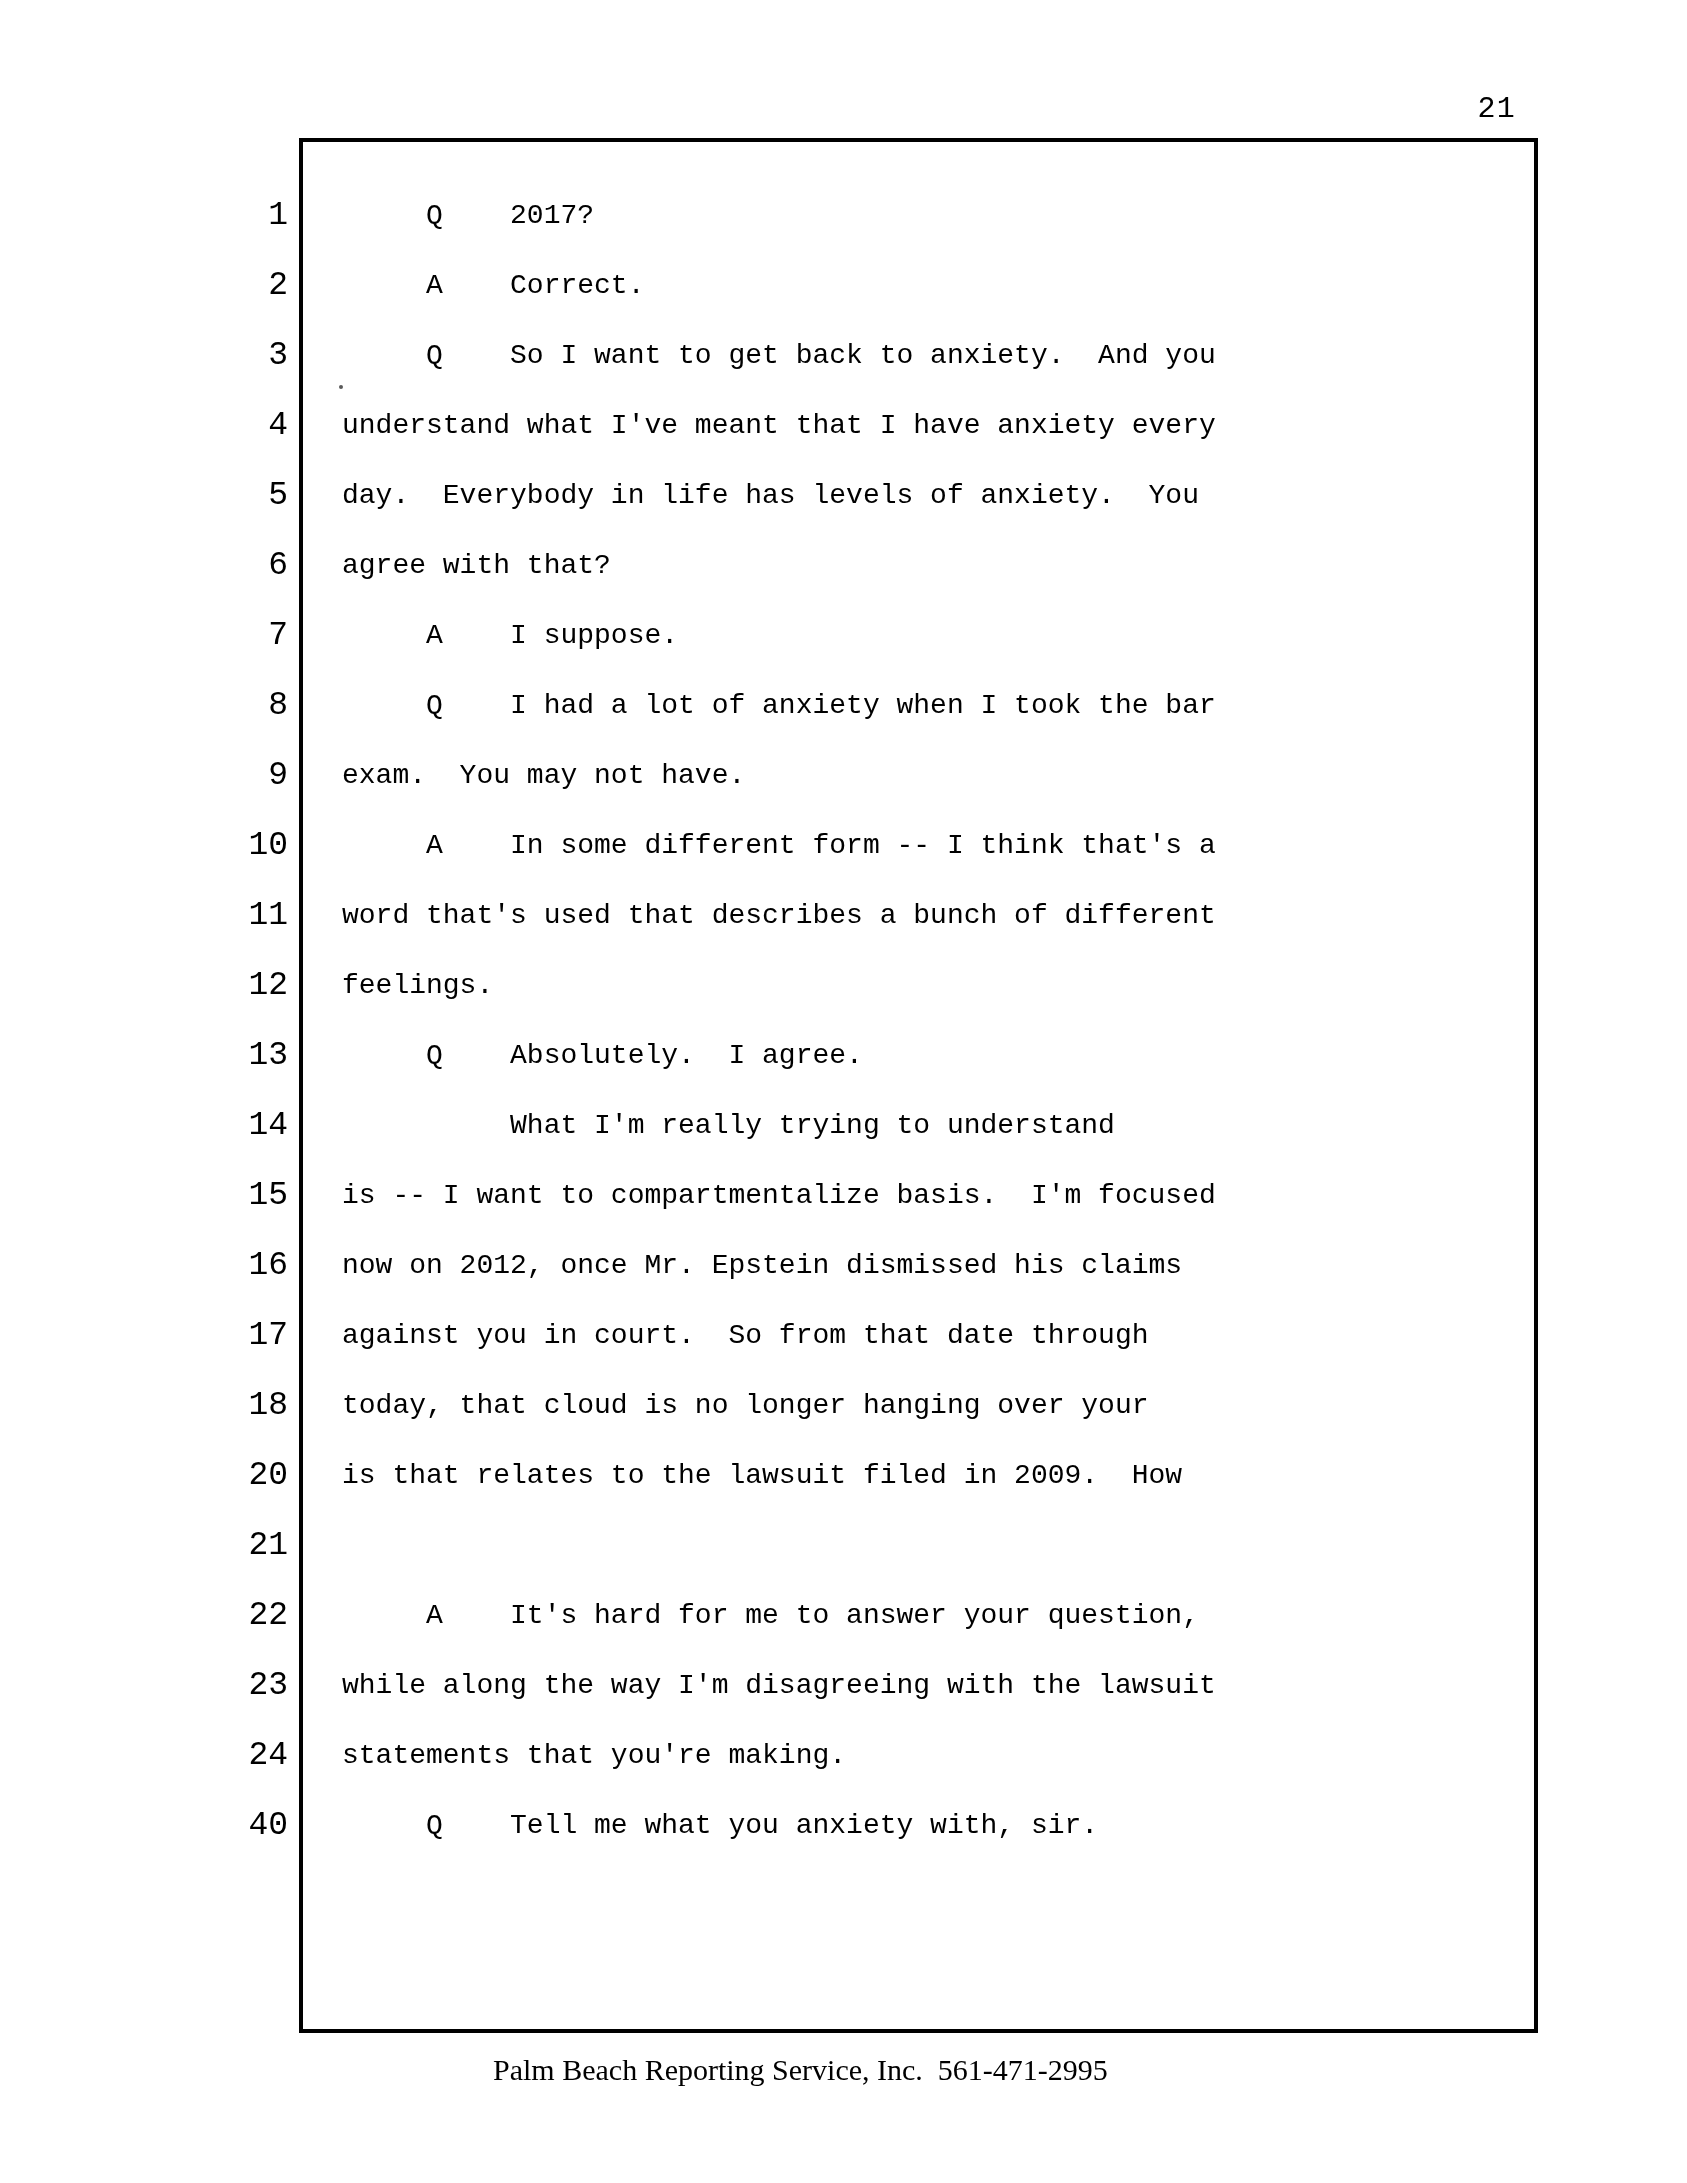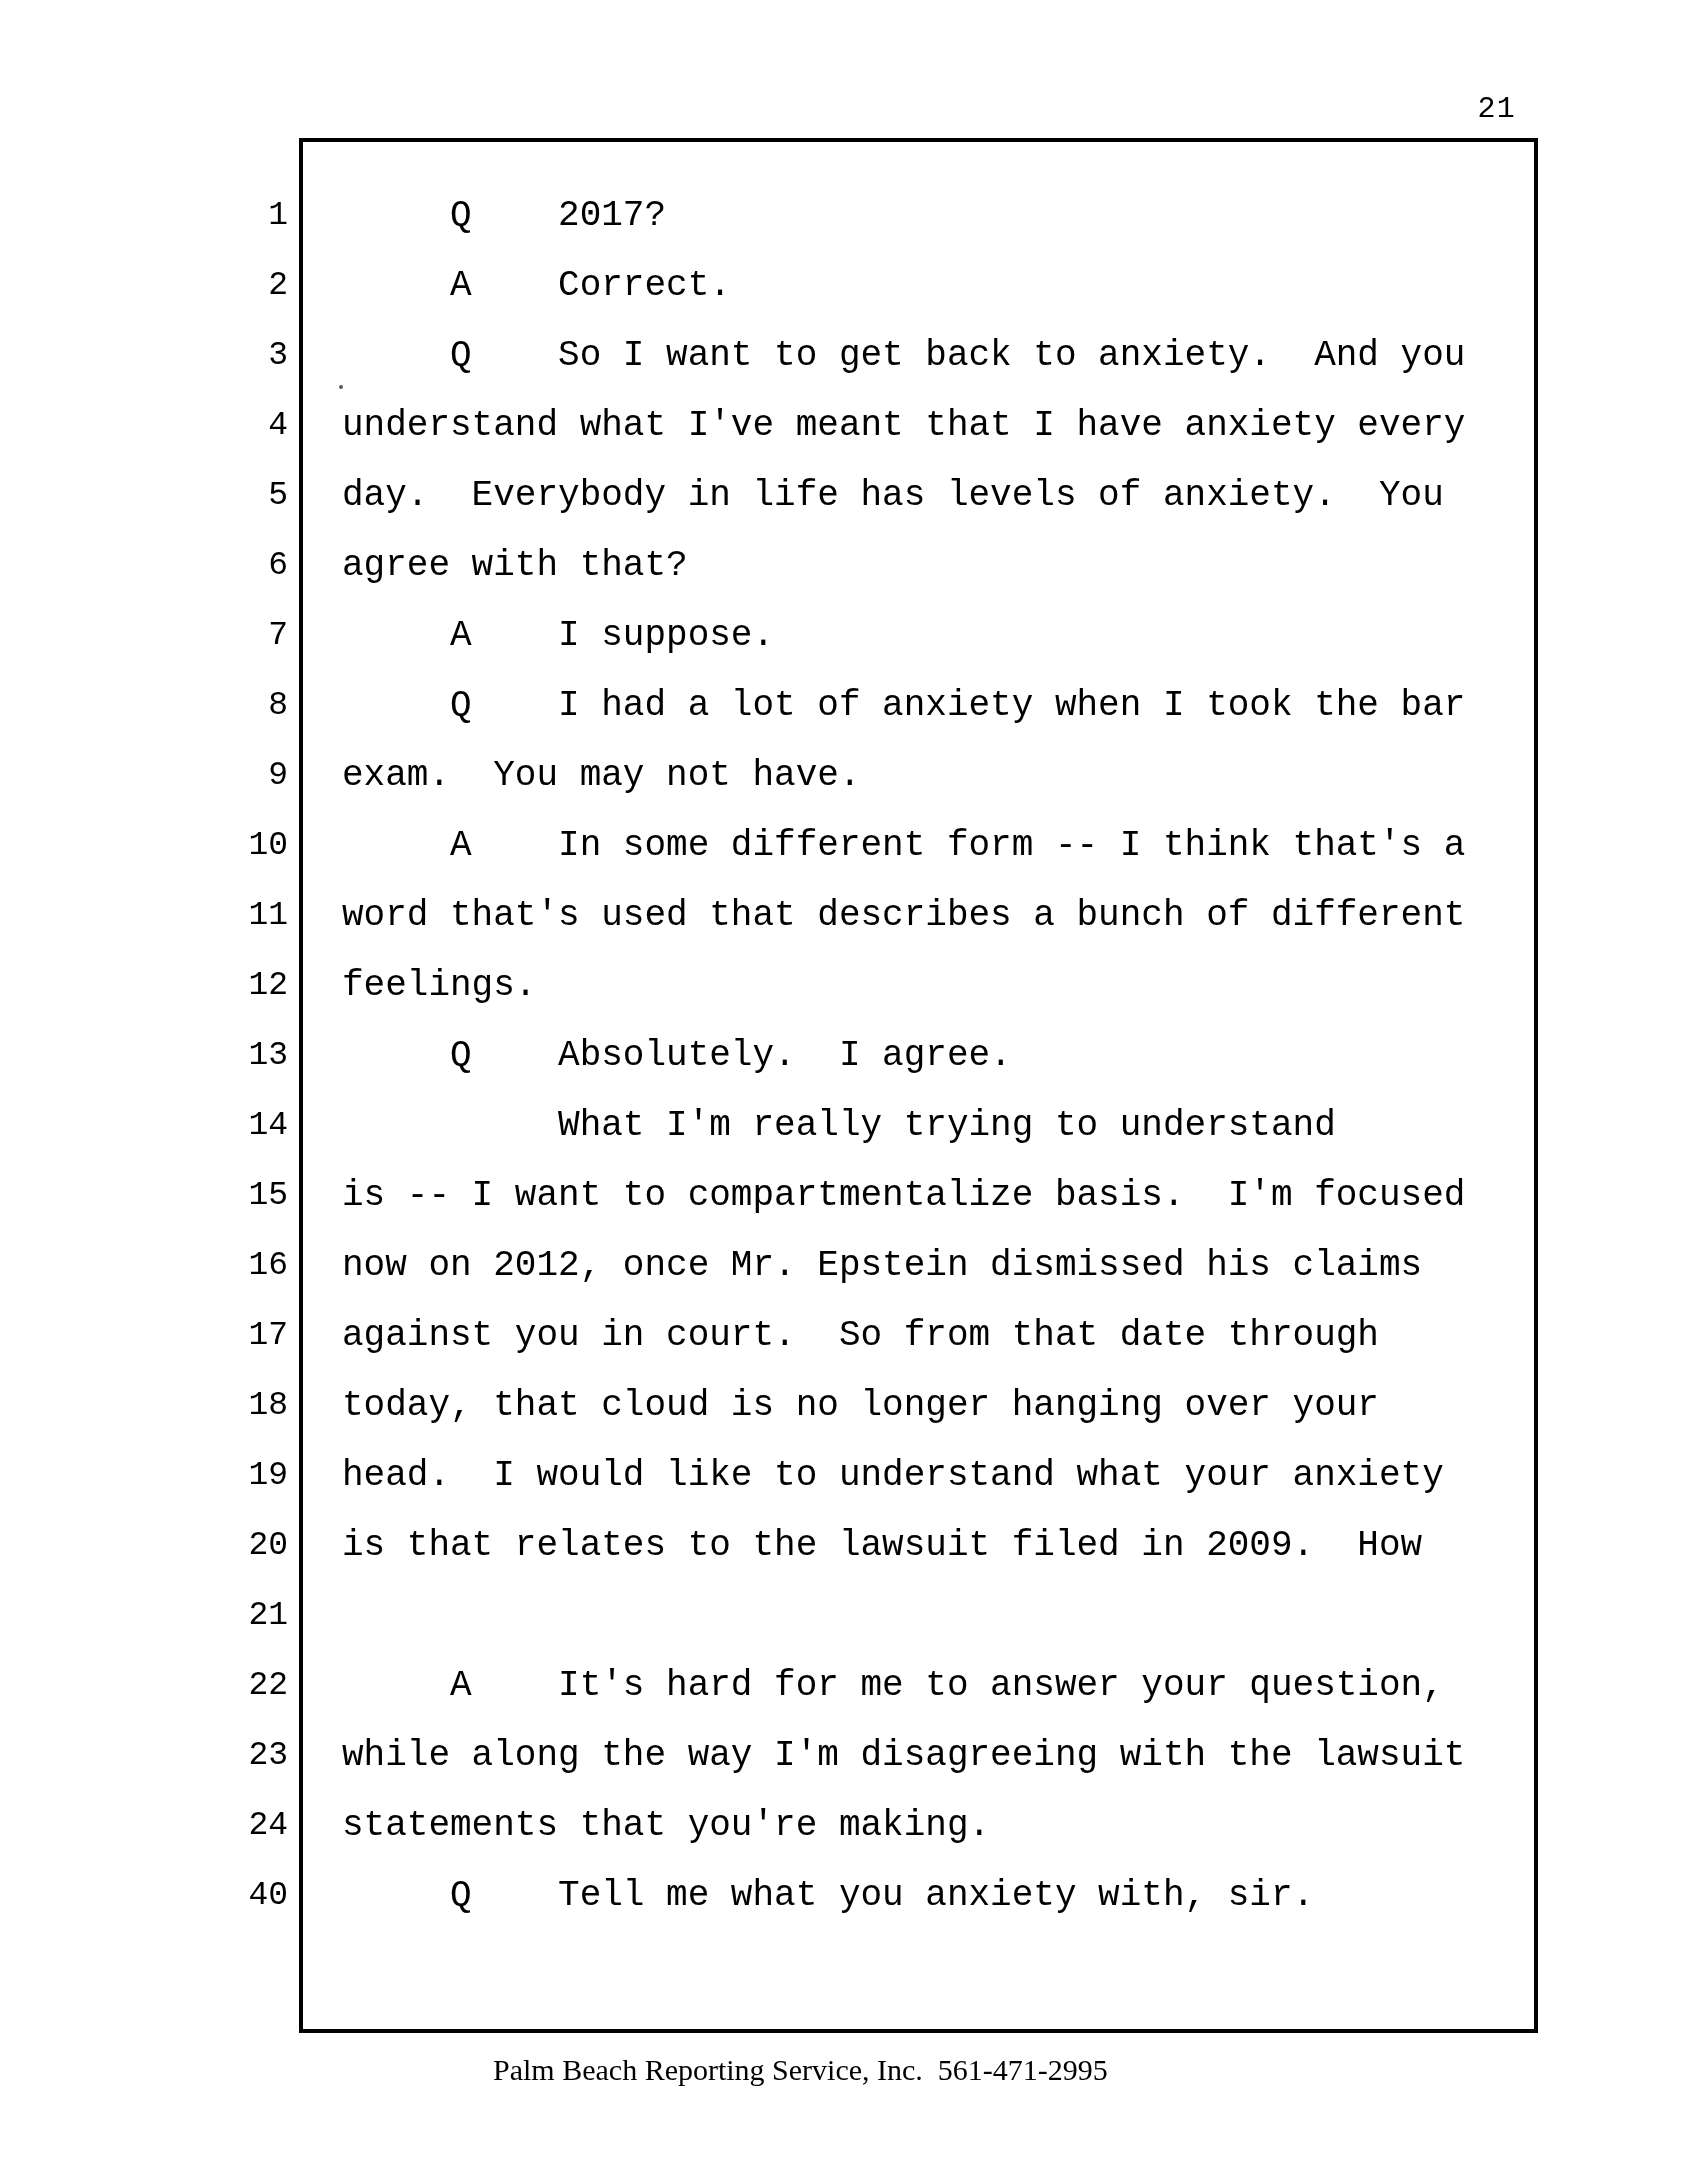--- a/index.html
+++ b/index.html
@@ -48,21 +48,21 @@
     right: 1399px; 
     top: 0;
     font-size: 33px;
     line-height: 70px;
     white-space: pre;
   }
   .lt {
     position: absolute;
     left: 342px; 
     top: 0;
-    font-size: 36px;
+    font-size: 28px;
     line-height: 70px;
     white-space: pre;
   }
   .stray-mark {
     position: absolute;
     left: 339px;
     top: 385px;
     width: 4px;
     height: 4px;
     background: #000000;
@@ -155,24 +155,20 @@
     </div>
     <div class="row">
       <span class="ln">17</span>
       <span class="lt">against you in court.  So from that date through</span>
     </div>
     <div class="row">
       <span class="ln">18</span>
       <span class="lt">today, that cloud is no longer hanging over your</span>
     </div>
     <div class="row">
-      <span class="ln">19</span>
-      <span class="lt">head.  I would like to understand what your anxiety</span>
-    </div>
-    <div class="row">
       <span class="ln">20</span>
       <span class="lt">is that relates to the lawsuit filed in 2009.  How</span>
     </div>
     <div class="row">
       <span class="ln">21</span>
     </div>
     <div class="row">
       <span class="ln">22</span>
       <span class="lt">     A    It's hard for me to answer your question,</span>
     </div>

